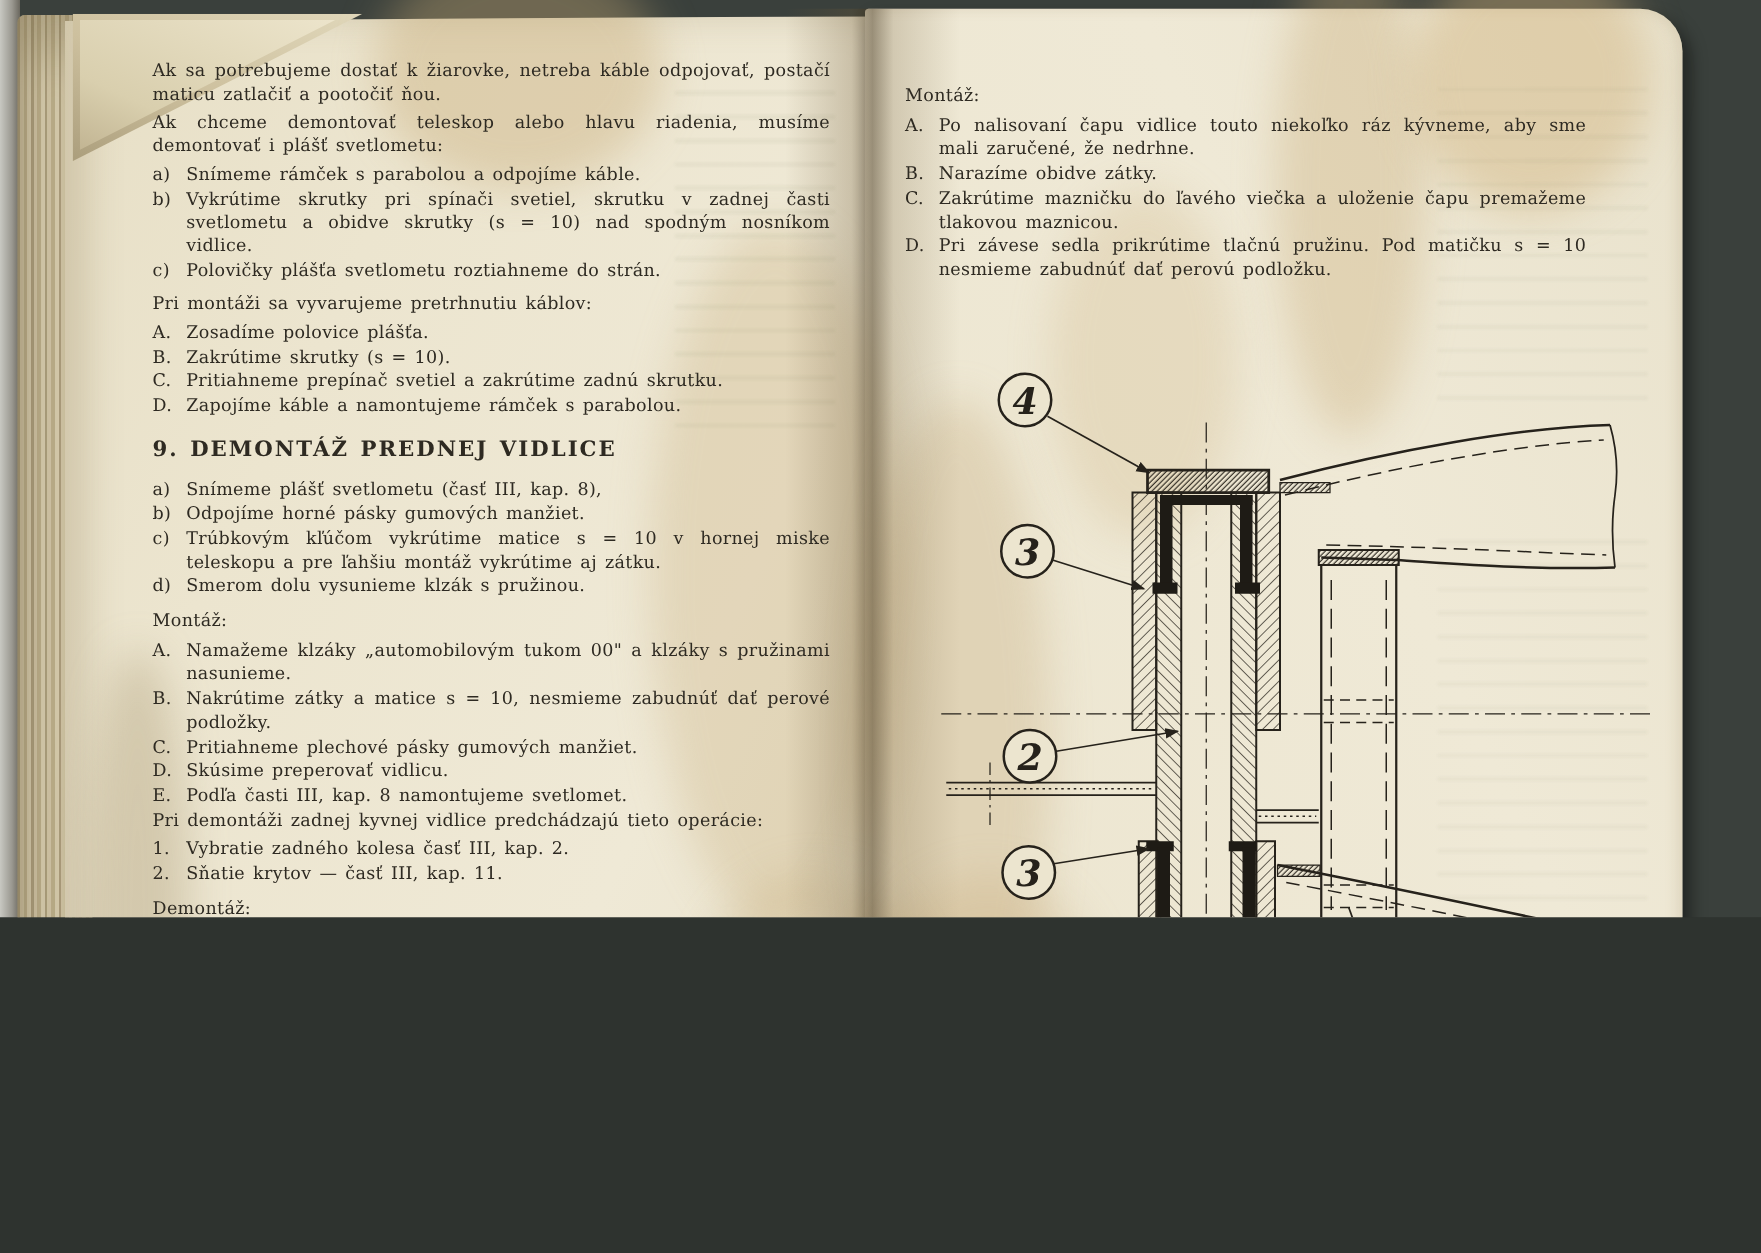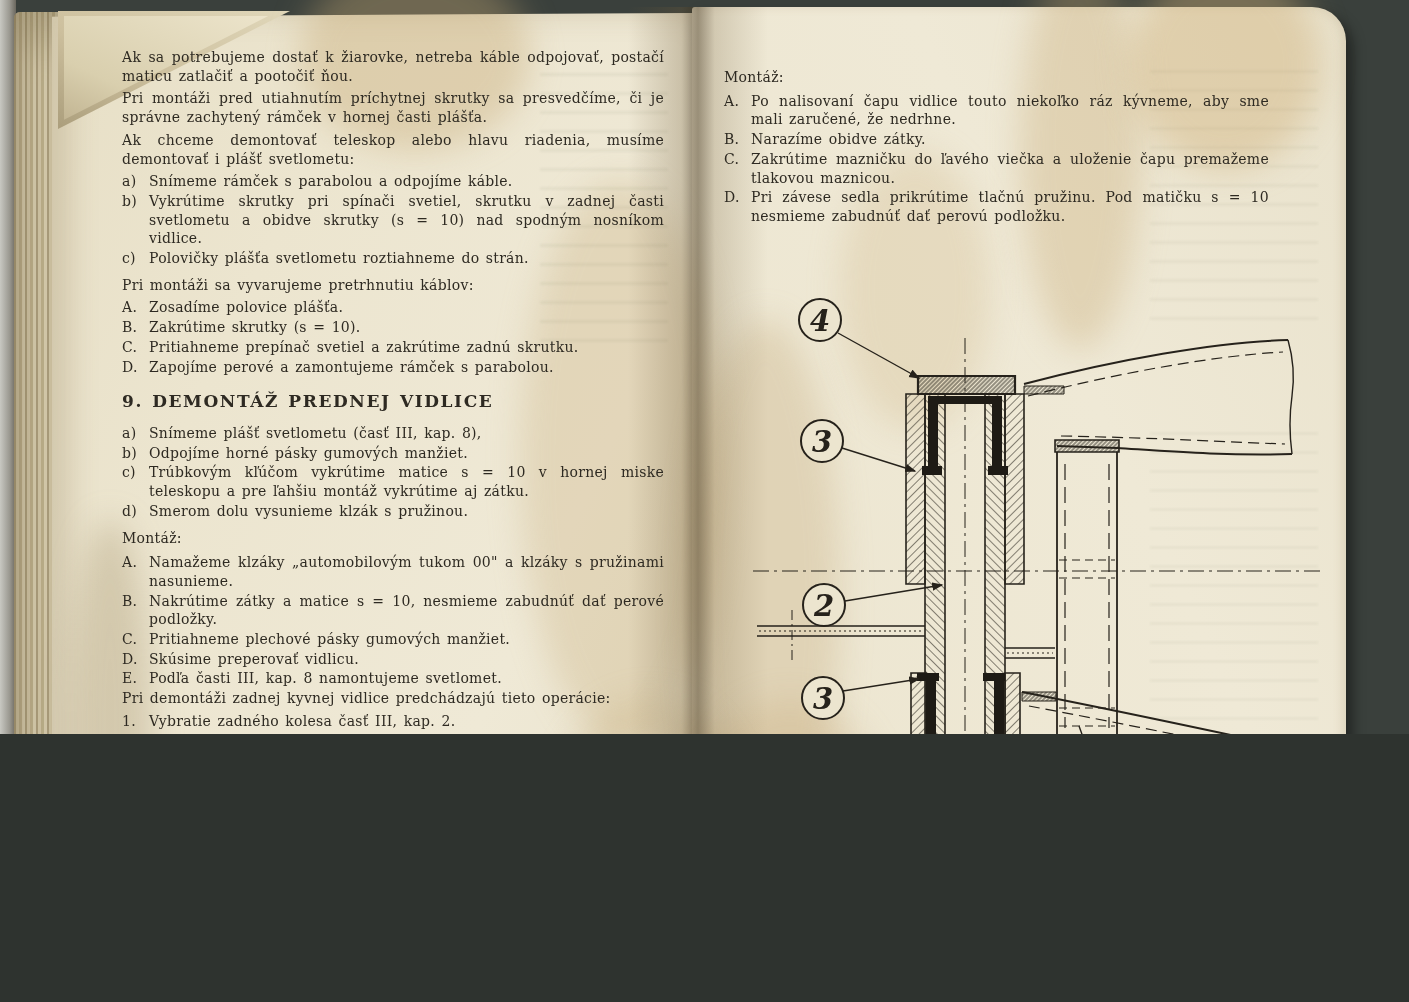--- a/index.html
+++ b/index.html
@@ -74,21 +74,20 @@
   <div class="abs stain" style="left:700px;top:700px;width:180px;height:210px;background:rgba(196,168,116,.26);"></div>
 
   <div class="abs ghost" style="left:540px;top:62px;width:128px;height:280px;background:repeating-linear-gradient(0deg,rgba(110,120,85,.10) 0 3px,transparent 3px 19px);"></div>
   <div class="abs ghost" style="left:1150px;top:60px;width:168px;height:260px;background:repeating-linear-gradient(0deg,rgba(110,120,85,.08) 0 3px,transparent 3px 19px);"></div>
   <div class="abs ghost" style="left:1150px;top:430px;width:168px;height:290px;background:repeating-linear-gradient(0deg,rgba(110,120,85,.07) 0 3px,transparent 3px 19px);"></div>
 
   <div class="abs" id="gutter"></div>
 
   <div class="abs pagetext" style="left:122px;top:48px;width:542px;">
     <div class="para">Ak sa potrebujeme dostať k žiarovke, netreba káble odpojovať, postačí maticu zatlačiť a pootočiť ňou.</div>
-    <div class="para">Pri montáži pred utiahnutím príchytnej skrutky sa presvedčíme, či je správne zachytený rámček v hornej časti plášťa.</div>
     <div class="para">Ak chceme demontovať teleskop alebo hlavu riadenia, musíme demontovať i plášť svetlometu:</div>
     <div class="li">
         <span class="m">a)</span>
         <span class="t">Snímeme rámček s parabolou a odpojíme káble.</span>
       </div>
     <div class="li">
         <span class="m">b)</span>
         <span class="t">Vykrútime skrutky pri spínači svetiel, skrutku v zadnej časti svetlometu a obidve skrutky (s = 10) nad spodným nosníkom vidlice.</span>
       </div>
     <div class="li">
@@ -103,21 +102,21 @@
     <div class="li">
         <span class="m">B.</span>
         <span class="t">Zakrútime skrutky (s = 10).</span>
       </div>
     <div class="li">
         <span class="m">C.</span>
         <span class="t">Pritiahneme prepínač svetiel a zakrútime zadnú skrutku.</span>
       </div>
     <div class="li">
         <span class="m">D.</span>
-        <span class="t">Zapojíme perové a zamontujeme rámček s parabolou.</span>
+        <span class="t">Zapojíme káble a namontujeme rámček s parabolou.</span>
       </div>
 
     <div class="heading">9. DEMONTÁŽ PREDNEJ VIDLICE</div>
     <div class="li">
         <span class="m">a)</span>
         <span class="t">Snímeme plášť svetlometu (časť III, kap. 8),</span>
       </div>
     <div class="li">
         <span class="m">b)</span>
         <span class="t">Odpojíme horné pásky gumových manžiet.</span>

